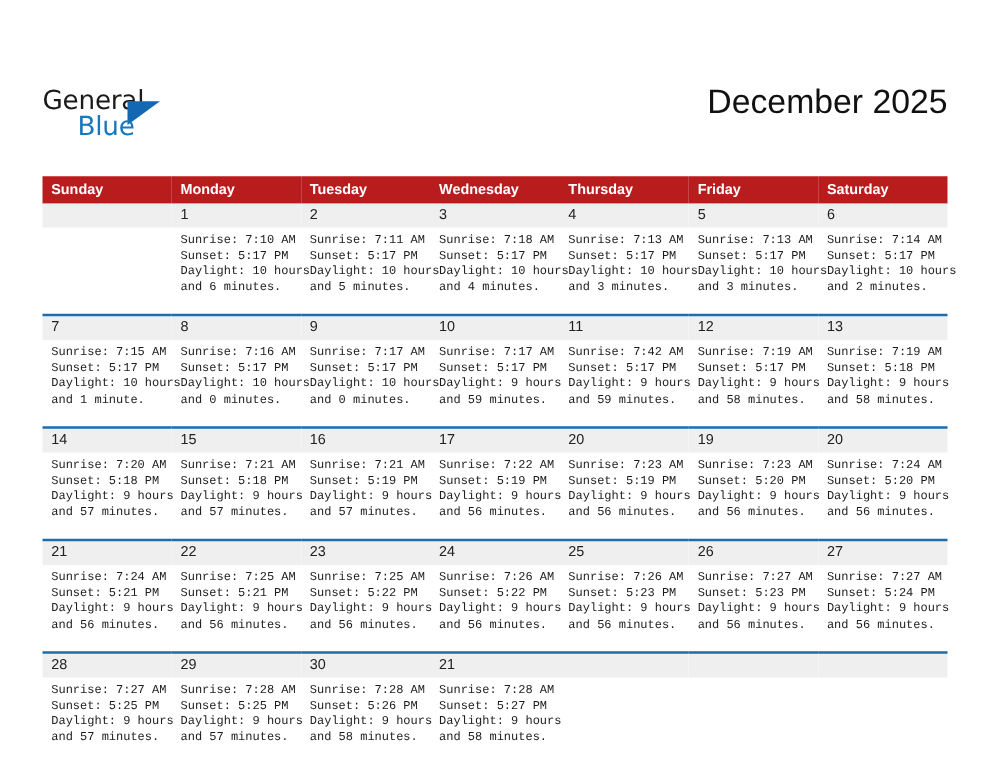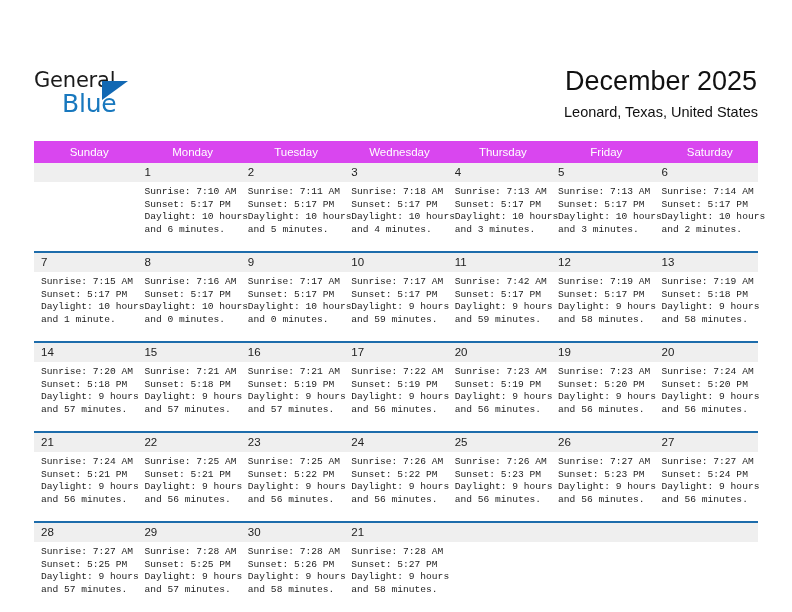--- a/index.html
+++ b/index.html
@@ -43,21 +43,21 @@
     top: 0;
     font-size: 21px;
     letter-spacing: -0.2px;
     color: #1a1a1a;
     font-family: "DejaVu Sans", sans-serif;
   }
   .brand-blue {
     position: absolute;
     left: 28px;
     top: 21px;
-    font-size: 25px;
+    font-size: 21px;
     letter-spacing: -0.2px;
     color: #1878be;
     font-family: "DejaVu Sans", sans-serif;
   }
   .brand-triangle {
     position: absolute;
     left: 68px;
     top: 13px;
     width: 0;
     height: 0;
@@ -89,25 +89,25 @@
   
   .calendar {
     position: absolute;
     left: 34px;
     top: 105px;
     width: 724px;
     border-collapse: collapse;
     table-layout: fixed;
   }
   .calendar th {
-    background: #d946ef;
+    background: #b91c1c;
     color: #ffffff;
     font-size: 11.5px;
-    font-weight: normal;
-    text-align: center;
+    font-weight: bold;
+    text-align: left;
     padding: 5px 0 5px 7px;
     height: 11px;
     border: none;
   }
   .calendar td {
     vertical-align: top;
     padding: 0;
     border: none;
     border-top: 2px solid #1d6cab;
     height: 88px;
@@ -149,21 +149,20 @@
   <div class="header">
 
     <div class="brand">
       <span class="brand-general">General</span>
       <span class="brand-triangle"></span>
       <span class="brand-blue">Blue</span>
     </div>
 
     <div class="title-block">
       <div class="month-title">December 2025</div>
-      <div class="location">Leonard, Texas, United States</div>
     </div>
 
   </div>
 
   <table class="calendar">
     <thead>
       <tr>
         <th>Sunday</th>
         <th>Monday</th>
         <th>Tuesday</th>

